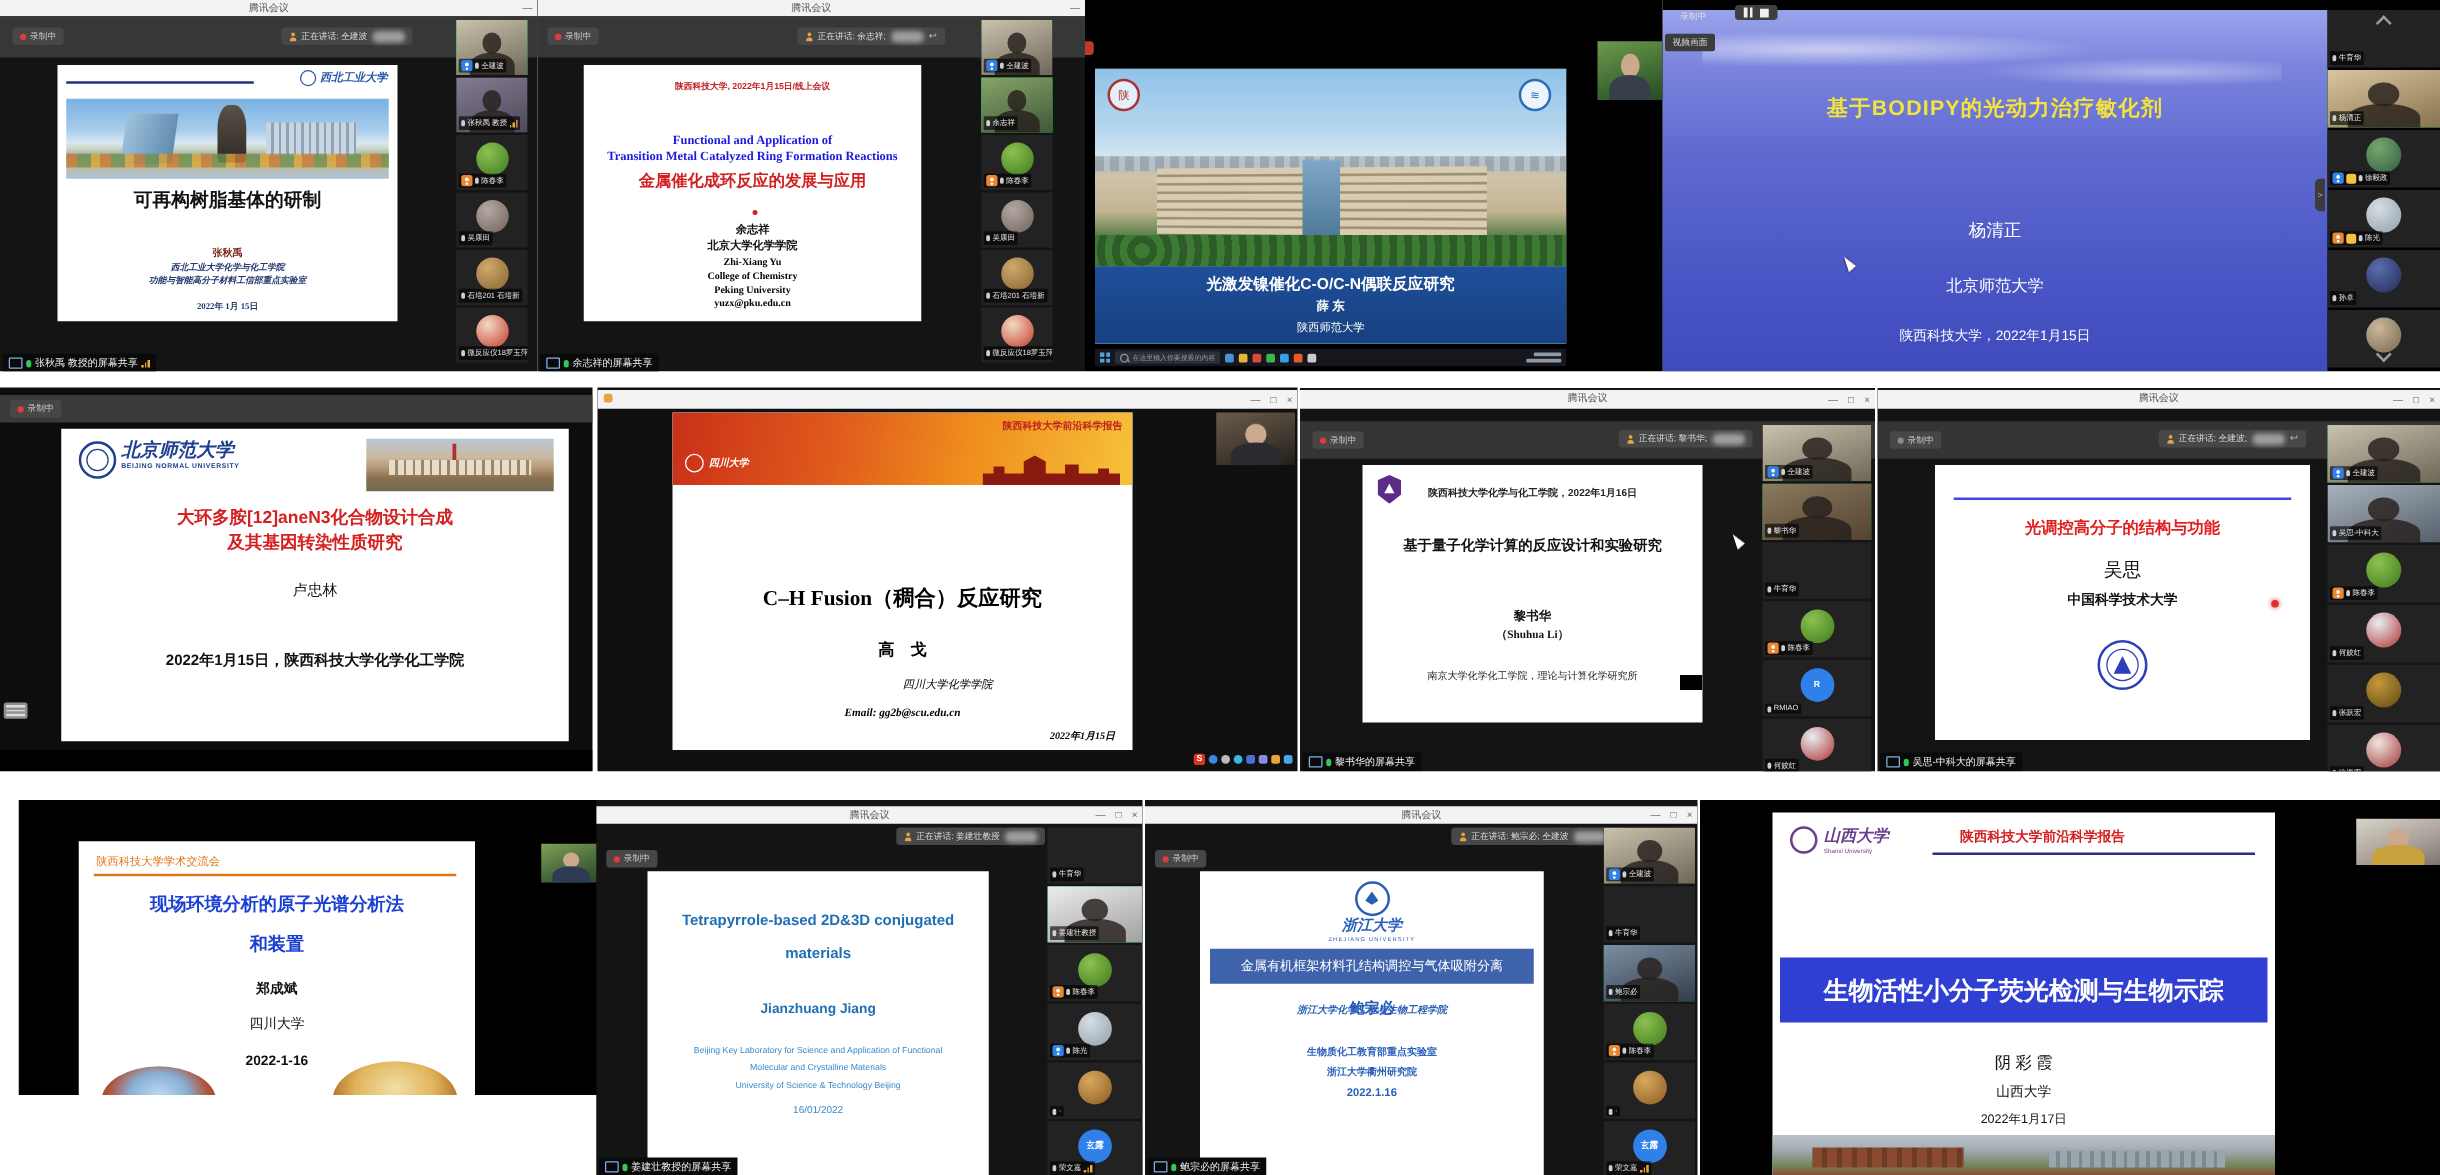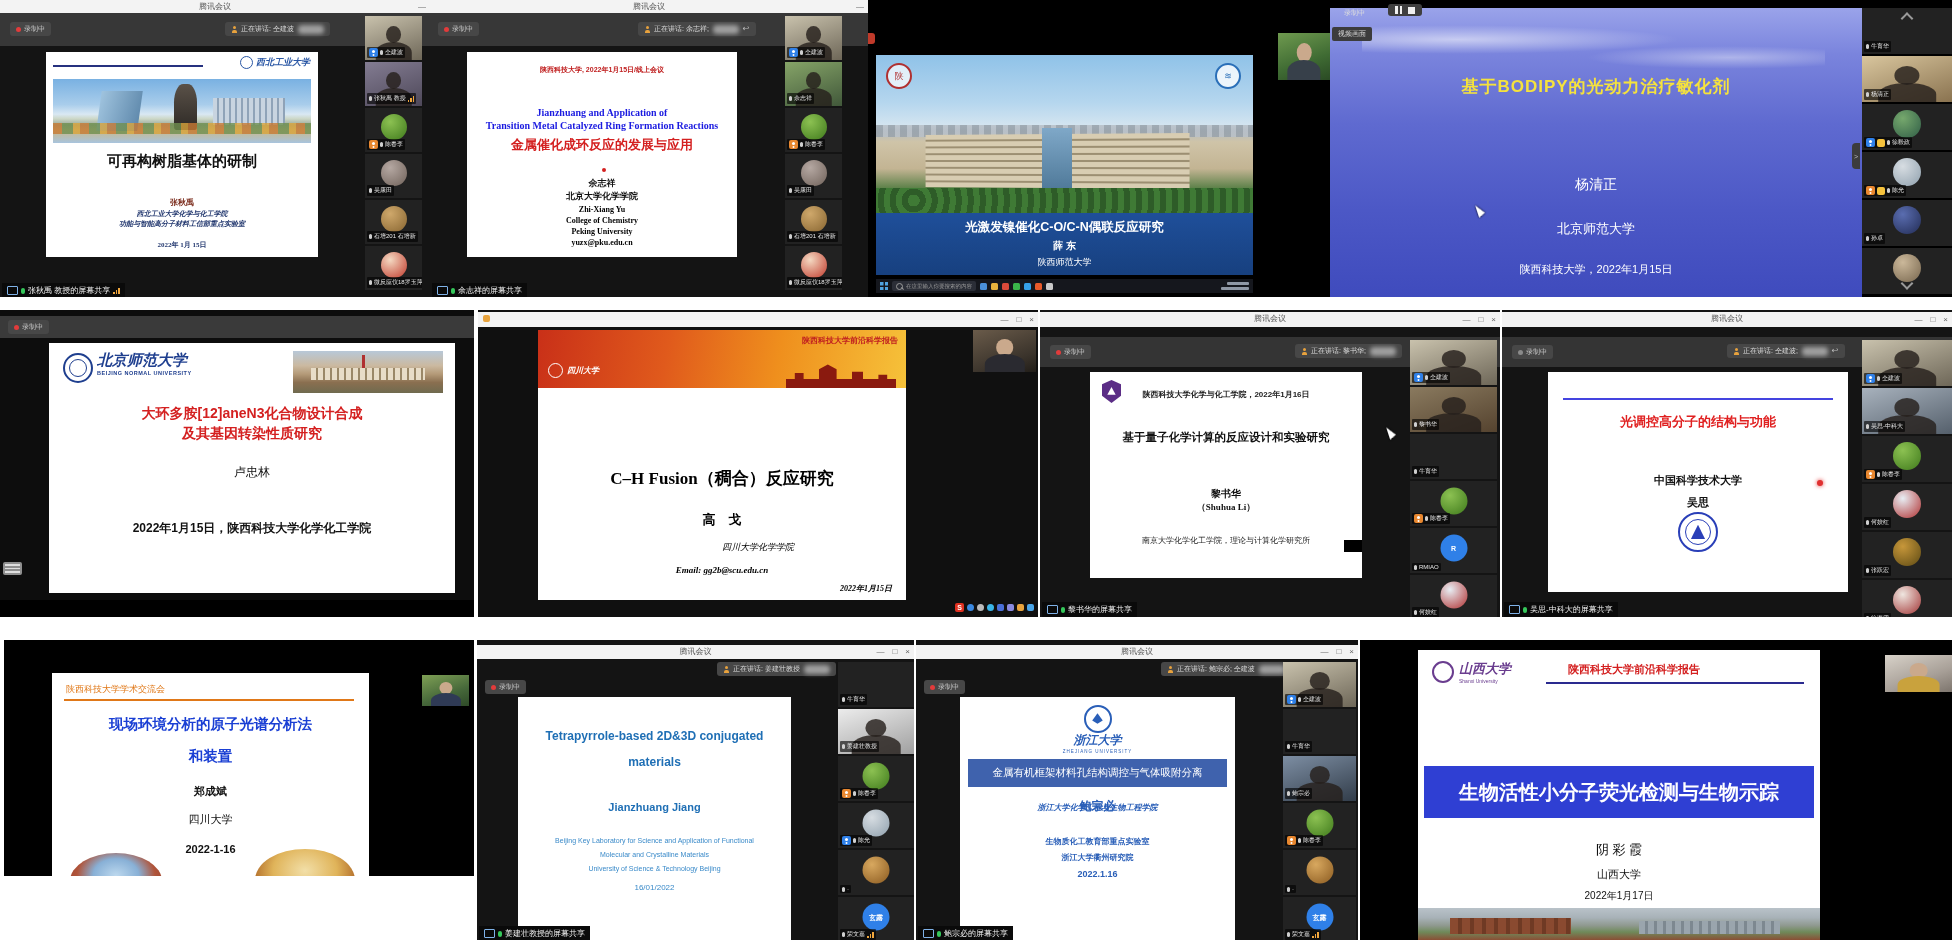--- a/index.html
+++ b/index.html
@@ -200,21 +200,21 @@
       <span>录制中</span>
     </div>
     <div class="speak" style="left:208px;top:22px;">
       <span class="spk"></span>
       <span>正在讲话: 余志祥;</span>
       <span class="blur"></span>
       <span class="rarr">↩</span>
     </div>
     <div class="slide" style="left:37px;top:52px;width:270px;height:205px;">
       <div class="ln" style="top:14px;font-size:7px;font-weight:bold;color:#c02020;">陕西科技大学, 2022年1月15日/线上会议</div>
-      <div class="ln serif" style="top:55px;font-size:10px;font-weight:bold;color:#1a1ae0;">Jianzhuang and Application of</div>
+      <div class="ln serif" style="top:55px;font-size:10px;font-weight:bold;color:#1a1ae0;">Functional and Application of</div>
       <div class="ln serif" style="top:68px;font-size:10px;font-weight:bold;color:#1a1ae0;">Transition Metal Catalyzed Ring Formation Reactions</div>
       <div class="ln" style="top:85px;font-size:13px;font-weight:bold;color:#d42020;">金属催化成环反应的发展与应用</div>
       <div style="position:absolute;left:50%;top:116px;width:4px;height:4px;border-radius:50%;background:#d42020;"></div>
       <div class="ln" style="top:126px;font-size:9px;font-weight:bold;color:#111;">余志祥</div>
       <div class="ln" style="top:139px;font-size:9px;font-weight:bold;color:#111;">北京大学化学学院</div>
       <div class="ln serif" style="top:153px;font-size:8px;font-weight:bold;">Zhi-Xiang Yu</div>
       <div class="ln serif" style="top:164px;font-size:8px;font-weight:bold;">College of Chemistry</div>
       <div class="ln serif" style="top:175px;font-size:8px;font-weight:bold;">Peking University</div>
       <div class="ln serif" style="top:186px;font-size:8px;font-weight:bold;">yuzx@pku.edu.cn</div>
     </div>
@@ -571,21 +571,21 @@
     </div>
     <div class="speak" style="left:225px;top:34px;">
       <span class="spk"></span>
       <span>正在讲话: 仝建波;</span>
       <span class="blur"></span>
       <span class="rarr">↩</span>
     </div>
     <div class="slide" style="left:46px;top:62px;width:300px;height:220px;">
       <div style="position:absolute;left:15px;top:26px;width:270px;border-top:2px solid #4444e0;"></div>
       <div class="ln" style="top:42px;font-size:13px;font-weight:bold;color:#e02020;">光调控高分子的结构与功能</div>
-      <div class="ln" style="top:76px;font-size:11px;font-weight:bold;color:#111;margin-top:48px;">吴思</div>
+      <div class="ln" style="top:76px;font-size:15px;font-weight:normal;color:#111;">吴思</div>
       <div class="ln" style="top:102px;font-size:11px;font-weight:bold;color:#111;">中国科学技术大学</div>
       <div style="position:absolute;left:50%;top:140px;transform:translateX(-50%);width:36px;height:36px;border-radius:50%;border:2px solid #2a3fb8;">
         <div style="position:absolute;inset:5px;border-radius:50%;border:1px solid #2a3fb8;"></div>
         <div style="position:absolute;left:30%;top:30%;width:40%;height:40%;background:#2a3fb8;clip-path:polygon(50% 0,100% 100%,0 100%);"></div>
       </div>
     </div>
     <div class="laser" style="left:315px;top:170px;"></div>
     <div class="sidebar" style="left:360px;top:30px;width:90px;">
         <div class="thumb act" style="height: 46px;">
           <div class="vid" style="background: linear-gradient(160deg, rgb(201, 194, 173), rgb(110, 103, 88));">
@@ -638,21 +638,21 @@
           </div>
         </div>
       </div>
     <div class="share" style="left:2px;top:292px;">
       <span class="mon"></span>
       <span class="micg"></span>
       <span>吴思-中科大的屏幕共享</span>
     </div>
   </div>
 
-  <div class="panel" id="p9" style="left:4px;top:640px;width:470px;height:236px;background:#000;">
+  <div class="panel" id="p9" style="left:15px;top:640px;width:470px;height:236px;background:#000;">
     <div class="slide" style="left:48px;top:33px;width:317px;height:246px;">
       <div style="position:absolute;left:14px;top:10px;font-size:9px;color:#e07818;">陕西科技大学学术交流会</div>
       <div style="position:absolute;left:12px;top:26px;width:290px;border-top:2px solid #e07818;"></div>
       <div class="ln" style="top:42px;font-size:14.5px;font-weight:bold;color:#1a3fd4;">现场环境分析的原子光谱分析法</div>
       <div class="ln" style="top:74px;font-size:14.5px;font-weight:bold;color:#1a3fd4;">和装置</div>
       <div class="ln" style="top:112px;font-size:11px;font-weight:bold;color:#111;">郑成斌</div>
       <div class="ln" style="top:140px;font-size:11px;color:#111;">四川大学</div>
       <div class="ln" style="top:170px;font-size:11px;font-weight:bold;color:#111;">2022-1-16</div>
       <div style="position:absolute;left:18px;bottom:10px;width:92px;height:56px;border-radius:50%;background:radial-gradient(ellipse at 50% 40%,#bcd8ee 0%,#88b0d6 35%,#b0543a 60%,#8a3a28 100%);"></div>
       <div style="position:absolute;right:14px;bottom:8px;width:100px;height:62px;border-radius:50%;background:radial-gradient(ellipse at 50% 35%,#f2dfa8 0%,#e0b45a 45%,#b06a28 75%,#8a4a1a 100%);"></div>

